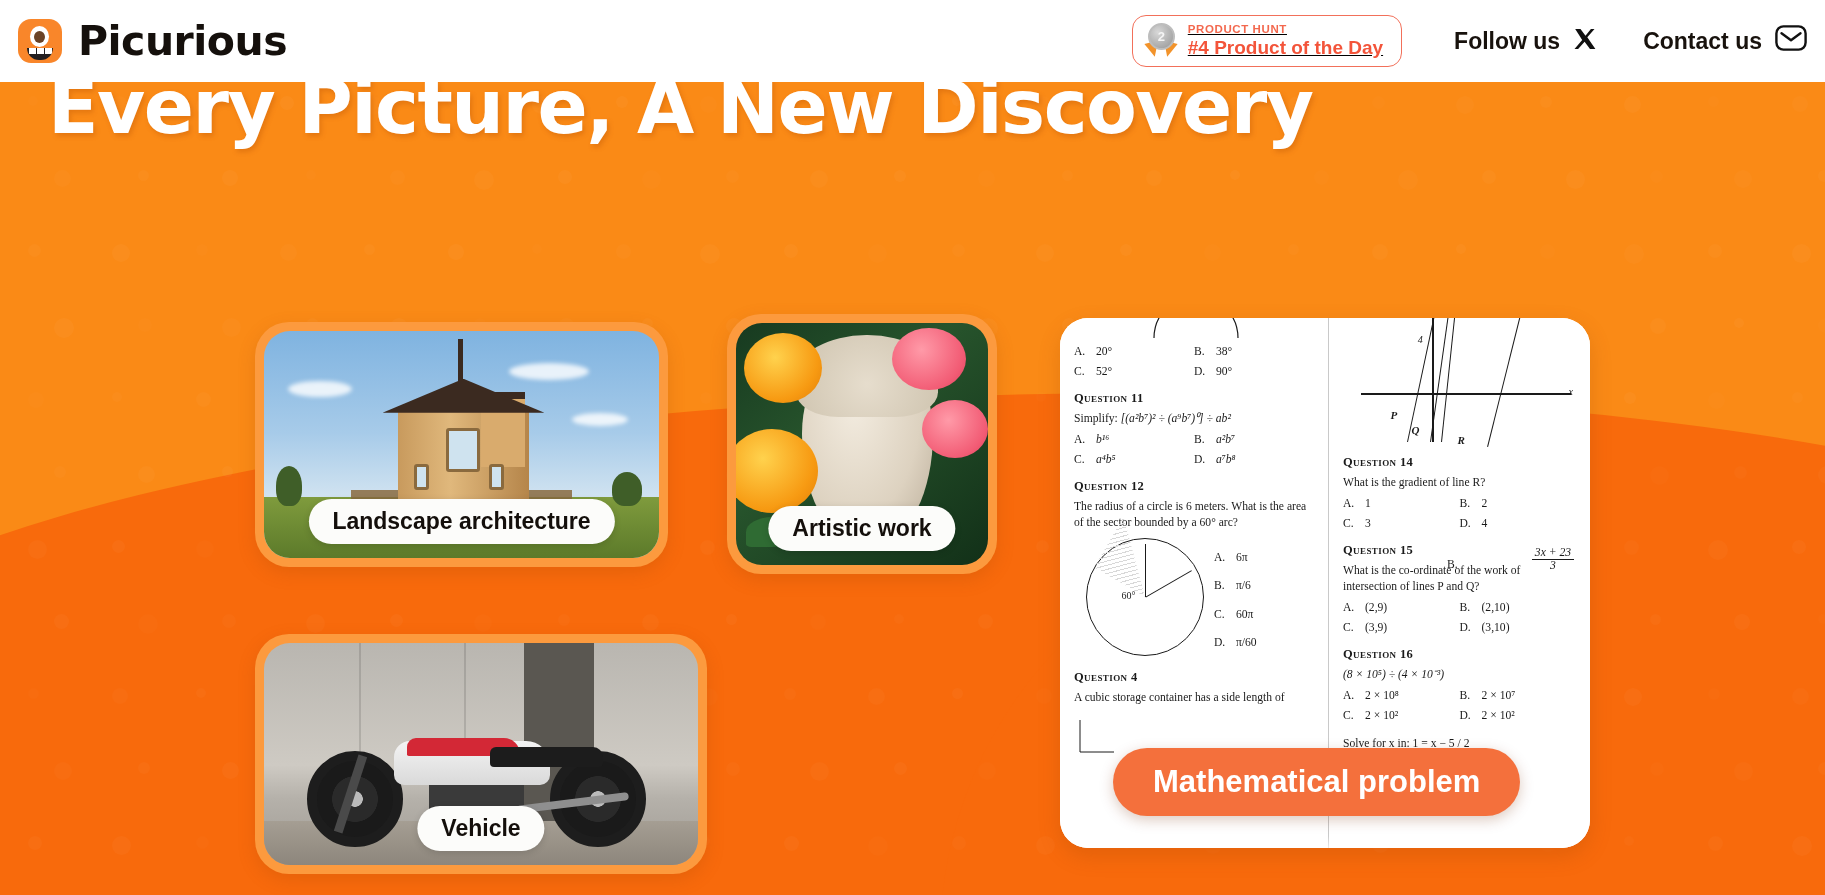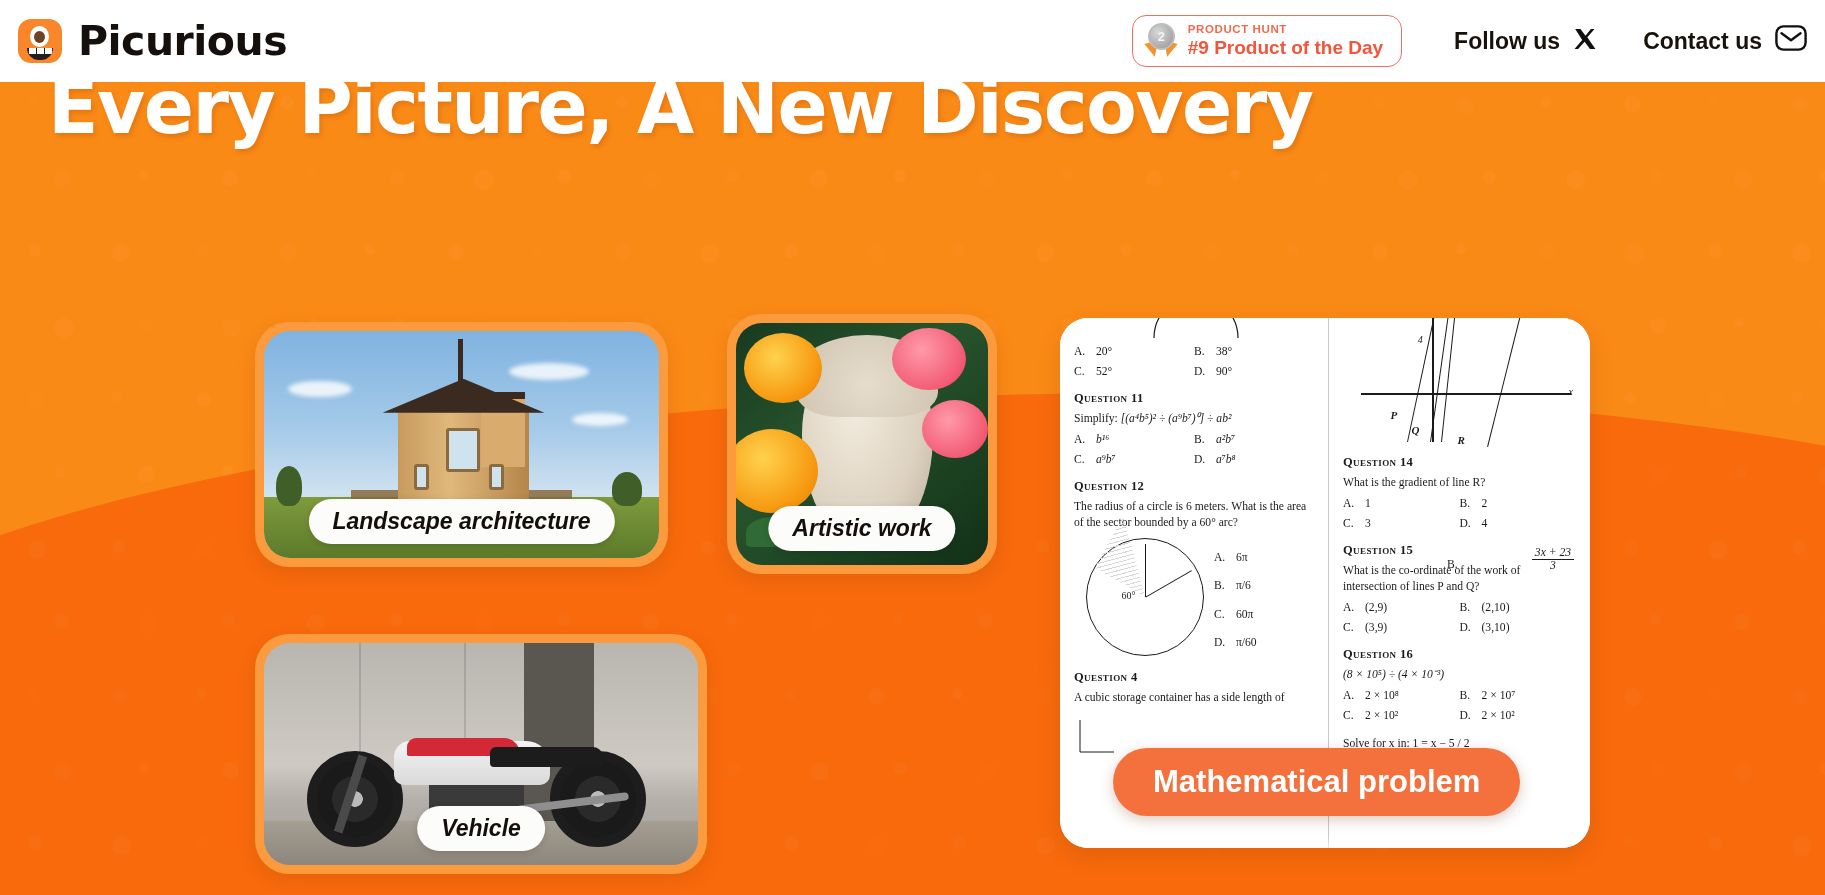--- a/index.html
+++ b/index.html
@@ -130,21 +130,21 @@
   }
   .ribbon {
     position: absolute; top: 19px;
     width: 0; height: 0;
     border-left: 7px solid transparent;
     border-right: 7px solid transparent;
     border-top: 15px solid #F2932B;
   }
   .ribbon.l { left: 1px; transform: rotate(-14deg); }
   .ribbon.r { left: 17px; transform: rotate(14deg); }
-  .ph-text { display: flex; flex-direction: column; line-height: 1.15; }
+  .ph-text { display: flex; flex-direction: column; line-height: 1.15; text-decoration: underline; }
   .ph-kicker {
     font-size: 11.5px; font-weight: bold;
     letter-spacing: 0.6px;
     color: #F3684E;
   }
   .ph-title {
     font-size: 19px; font-weight: bold;
     color: #F3543A;
   }
   .nav-link {
@@ -193,21 +193,20 @@
     background: #FC9A3E;
     padding: 9px;
     box-shadow: 0 6px 18px rgba(150,60,0,0.18);
     cursor: pointer;
   }
   .card-inner {
     position: relative;
     width: 100%; height: 100%;
     border-radius: 26px;
     overflow: hidden;
-    font-style: italic;
   }
   .pill {
     position: absolute;
     left: 50%;
     transform: translateX(-50%);
     bottom: 14px;
     background: #FCFCFA;
     border-radius: 30px;
     padding: 9px 24px;
     font-size: 23px;
@@ -650,21 +649,21 @@
     <div class="header-right">
 
       <div class="ph-badge">
         <div class="medal">
           <div class="ribbon l"></div>
           <div class="ribbon r"></div>
           <div class="medal-circ">2</div>
         </div>
         <div class="ph-text">
           <div class="ph-kicker">PRODUCT HUNT</div>
-          <div class="ph-title">#9 Product of the Day</div>
+          <div class="ph-title">#4 Product of the Day</div>
         </div>
       </div>
 
       <div class="nav-link">
         <span>Follow us</span>
         <span class="x-icon">
           <svg width="24" height="24" viewBox="0 0 24 24" aria-hidden="true">
             <path d="M2.2 2h5.3l5 6.8L17.9 2h3.6l-7.2 8.3L22.4 22h-5.4l-5.4-7.3L5.1 22H1.5l7.7-8.9L2.2 2z" fill="#111"></path>
           </svg>
         </span>
@@ -775,34 +774,34 @@
             </div>
           <div class="opt">
               <span class="lt">D.</span>
               <span>90°</span>
             </div>
         </div>
 
         <div class="q-head">Question 11</div>
         <div class="q-text">
           <span>Simplify:</span>
-          <span style="font-style:italic">[(a⁴b⁵)² ÷ (a⁹b⁷)⁰] ÷ ab²</span>
+          <span style="font-style:italic">[(a²b⁷)² ÷ (a⁹b⁷)⁰] ÷ ab²</span>
         </div>
         <div class="opts">
           <div class="opt">
               <span class="lt">A.</span>
               <span style="font-style:italic">b¹⁶</span>
             </div>
           <div class="opt">
               <span class="lt">B.</span>
               <span style="font-style:italic">a²b⁷</span>
             </div>
           <div class="opt">
               <span class="lt">C.</span>
-              <span style="font-style:italic">a⁹b⁷</span>
+              <span style="font-style:italic">a⁴b⁵</span>
             </div>
           <div class="opt">
               <span class="lt">D.</span>
               <span style="font-style:italic">a⁷b⁸</span>
             </div>
         </div>
 
         <div class="q-head">Question 12</div>
         <div class="q-text">The radius of a circle is 6 meters. What is the area of the sector bounded by a 60° arc?</div>
 

